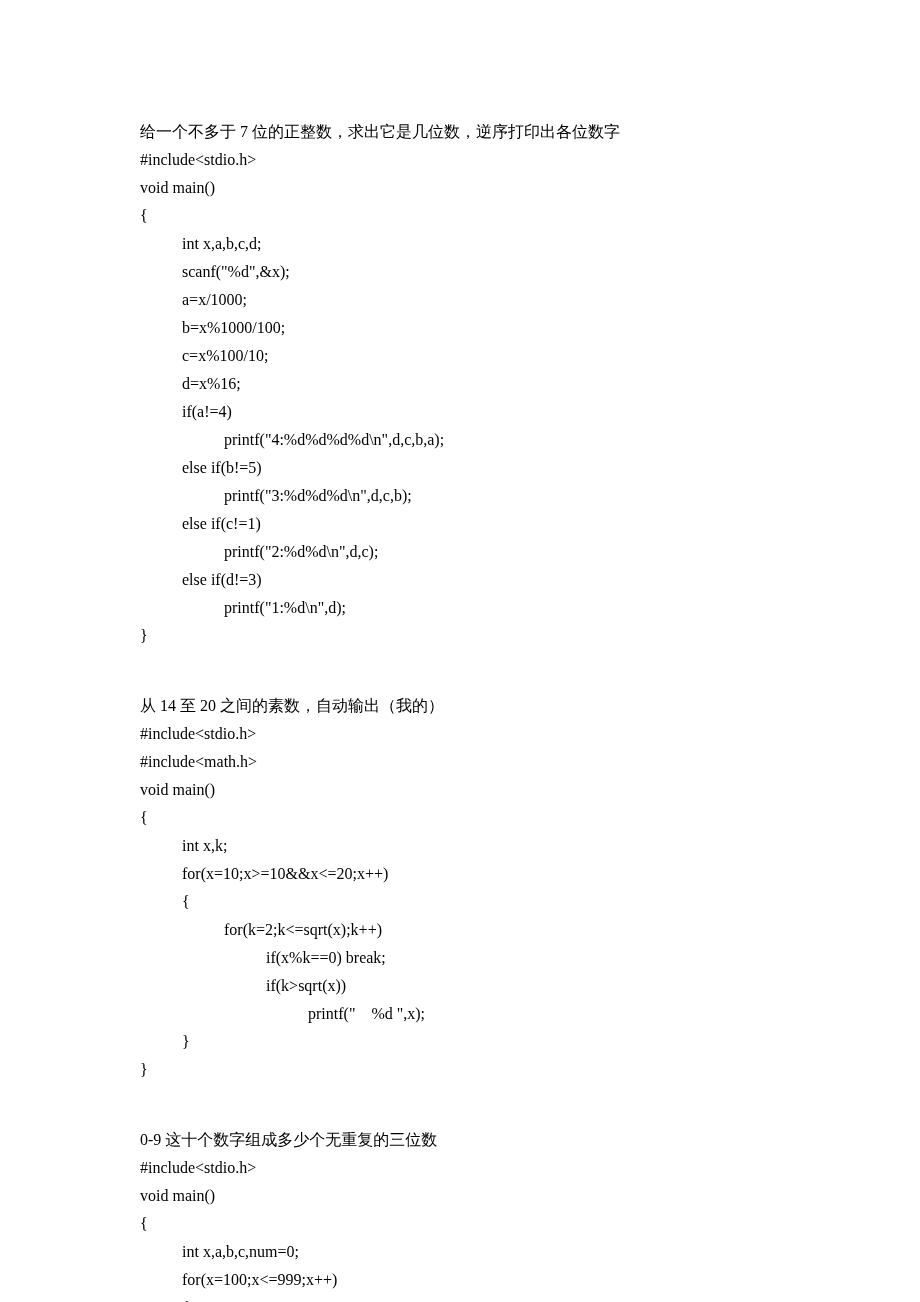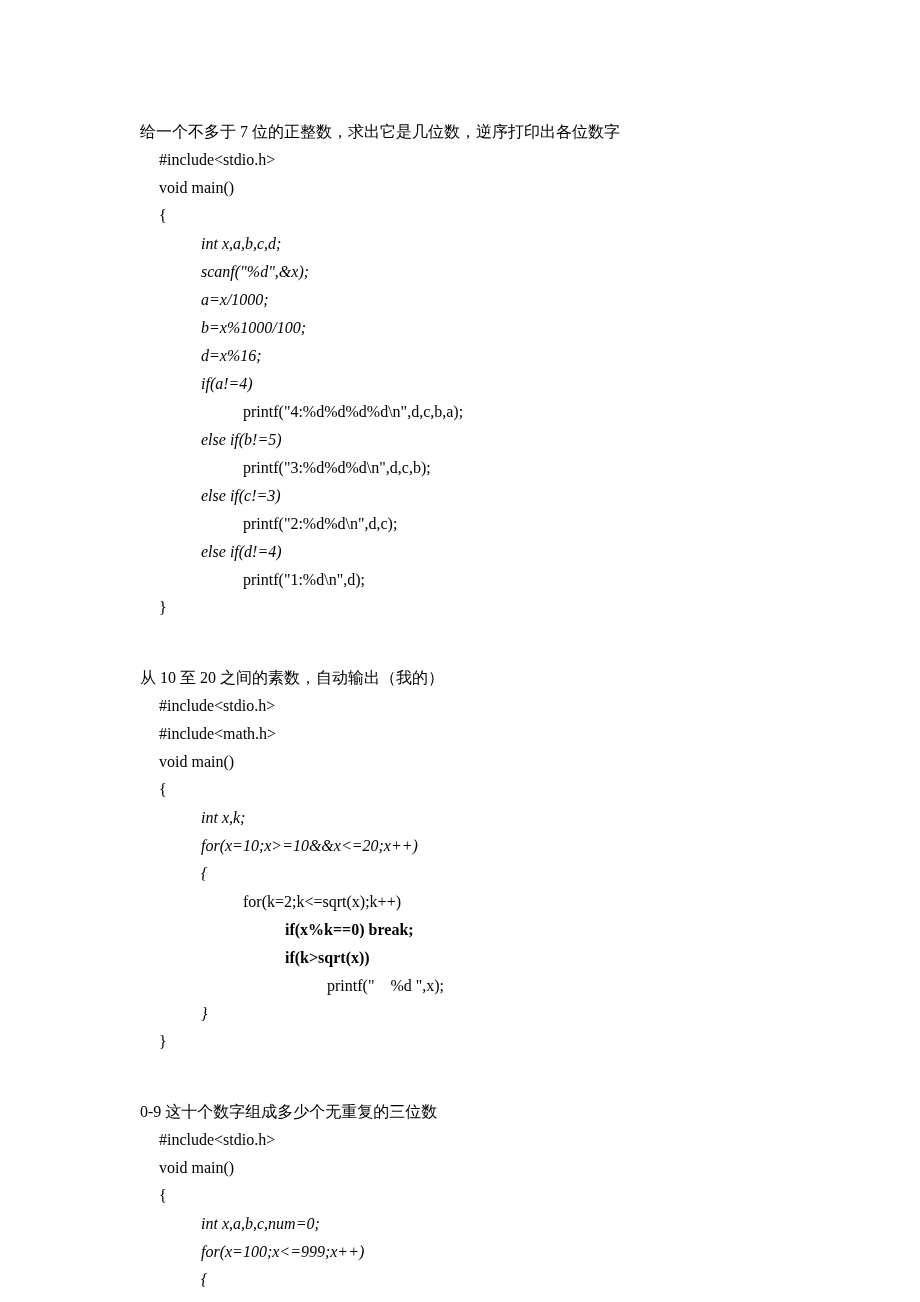--- a/index.html
+++ b/index.html
@@ -21,57 +21,57 @@
   .block {
     margin-bottom: 42px;
   }
   .title-line {
     white-space: pre;
     font-family: "SimSun", serif;
   }
   .code {
     white-space: pre;
     font-family: "Times New Roman", "SimSun", serif;
-    margin-left: 19px;
   }
-  .indent1 { padding-left: 42px; font-style: italic; }
+  .indent1 { padding-left: 42px; }
   .indent2 { padding-left: 84px; }
-  .indent3 { padding-left: 126px; font-weight: bold; }
+  .indent3 { padding-left: 126px; }
   .indent4 { padding-left: 168px; }
 </style>
 </head>
 <body>
 
 <div class="page">
 
   <div class="block">
     <div class="title-line">给一个不多于 7 位的正整数，求出它是几位数，逆序打印出各位数字</div>
     <div>
         <div class="code indent0">#include&lt;stdio.h&gt;</div>
         <div class="code indent0">void main()</div>
         <div class="code indent0">{</div>
         <div class="code indent1">int x,a,b,c,d;</div>
         <div class="code indent1">scanf("%d",&amp;x);</div>
         <div class="code indent1">a=x/1000;</div>
         <div class="code indent1">b=x%1000/100;</div>
+        <div class="code indent1">c=x%100/10;</div>
         <div class="code indent1">d=x%16;</div>
         <div class="code indent1">if(a!=4)</div>
         <div class="code indent2">printf("4:%d%d%d%d\n",d,c,b,a);</div>
         <div class="code indent1">else if(b!=5)</div>
         <div class="code indent2">printf("3:%d%d%d\n",d,c,b);</div>
-        <div class="code indent1">else if(c!=3)</div>
+        <div class="code indent1">else if(c!=1)</div>
         <div class="code indent2">printf("2:%d%d\n",d,c);</div>
-        <div class="code indent1">else if(d!=4)</div>
+        <div class="code indent1">else if(d!=3)</div>
         <div class="code indent2">printf("1:%d\n",d);</div>
         <div class="code indent0">}</div>
       </div>
   </div>
 
   <div class="block">
-    <div class="title-line">从 10 至 20 之间的素数，自动输出（我的）</div>
+    <div class="title-line">从 14 至 20 之间的素数，自动输出（我的）</div>
     <div>
         <div class="code indent0">#include&lt;stdio.h&gt;</div>
         <div class="code indent0">#include&lt;math.h&gt;</div>
         <div class="code indent0">void main()</div>
         <div class="code indent0">{</div>
         <div class="code indent1">int x,k;</div>
         <div class="code indent1">for(x=10;x&gt;=10&amp;&amp;x&lt;=20;x++)</div>
         <div class="code indent1">{</div>
         <div class="code indent2">for(k=2;k&lt;=sqrt(x);k++)</div>
         <div class="code indent3">if(x%k==0) break;</div>

